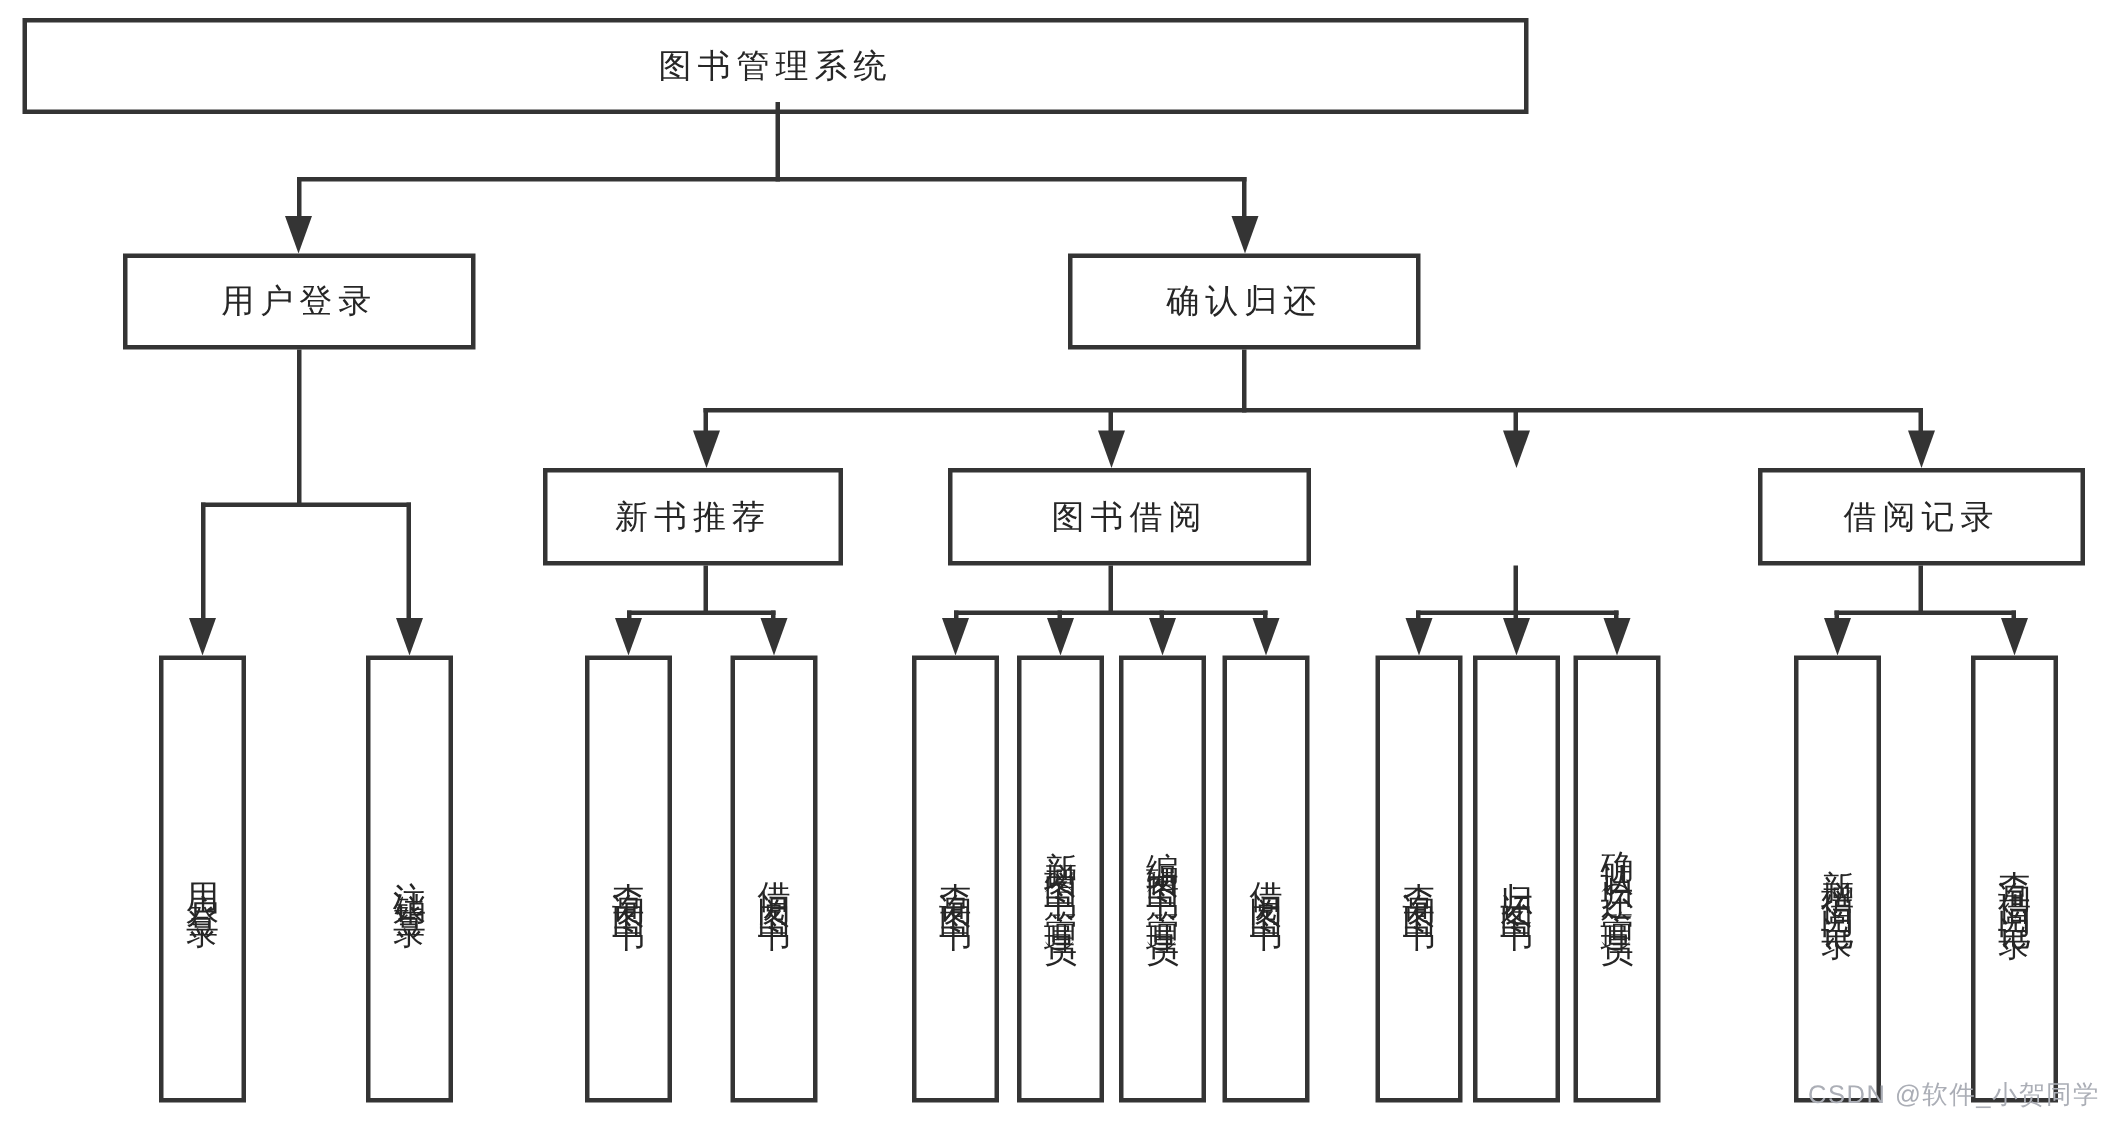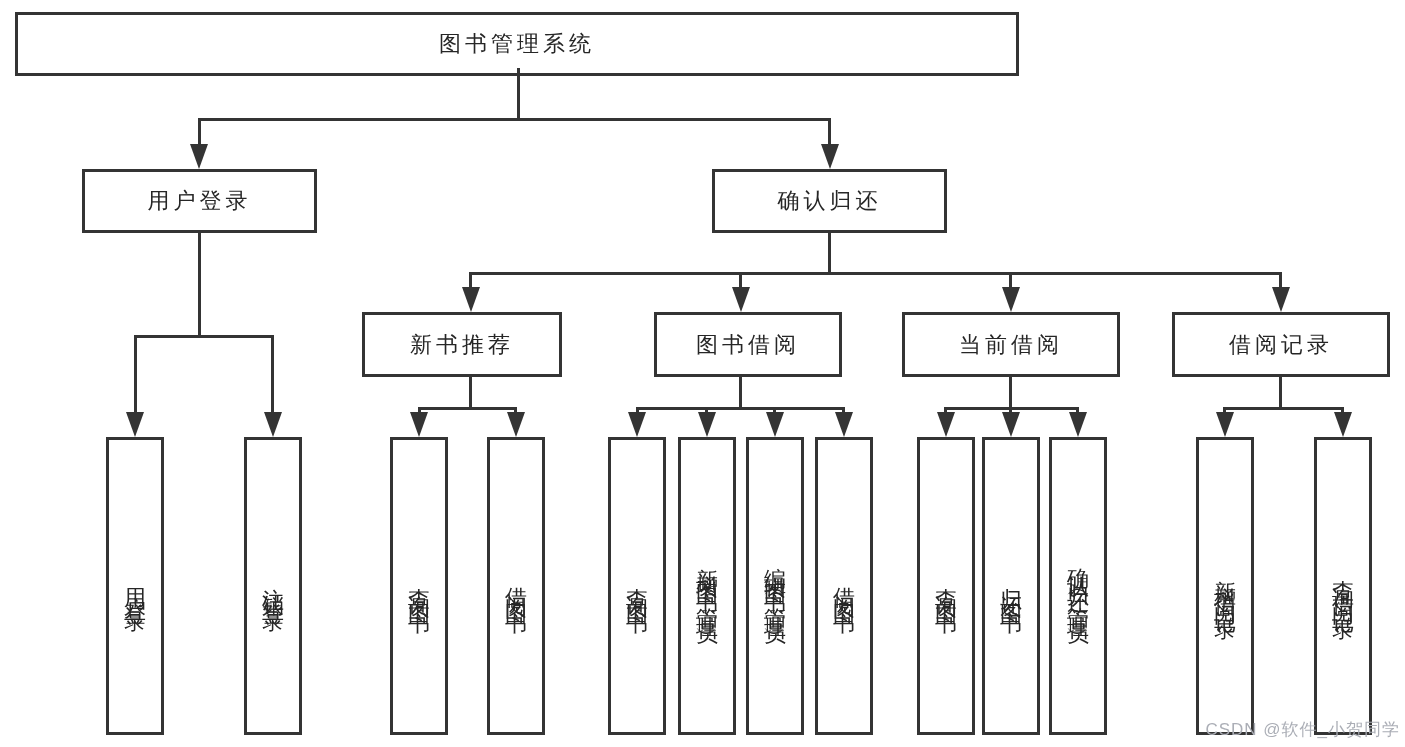--- a/index.html
+++ b/index.html
@@ -81,22 +81,21 @@
   <div class="vl" style="left:469px;top:272px;height:18px;"></div>
   <div class="vl" style="left:739px;top:272px;height:18px;"></div>
   <div class="vl" style="left:1009px;top:272px;height:18px;"></div>
   <div class="vl" style="left:1279px;top:272px;height:18px;"></div>
   <div class="arrow" style="left:462px;top:287px;"></div>
   <div class="arrow" style="left:732px;top:287px;"></div>
   <div class="arrow" style="left:1002px;top:287px;"></div>
   <div class="arrow" style="left:1272px;top:287px;"></div>
 
   <div class="box" style="left:362px;top:312px;width:200px;height:65px;">新书推荐</div>
-  <div class="box" style="left:654px;top:312px;width:188px;height:65px;">图书借阅</div>
-  <div class="box" style="left:902px;top:312px;width:218px;height:65px;">当前借阅</div>
+  <div class="box" style="left:632px;top:312px;width:242px;height:65px;">图书借阅</div>
   <div class="box" style="left:1172px;top:312px;width:218px;height:65px;">借阅记录</div>
 
   <div class="vl" style="left:469px;top:377px;height:33px;"></div>
   <div class="vl" style="left:739px;top:377px;height:33px;"></div>
   <div class="vl" style="left:1009px;top:377px;height:33px;"></div>
   <div class="vl" style="left:1279px;top:377px;height:33px;"></div>
 
   <div class="hl" style="left:418px;top:407px;width:99px;"></div>
   <div class="vl" style="left:418px;top:407px;height:8px;"></div>
   <div class="vl" style="left:514px;top:407px;height:8px;"></div>

